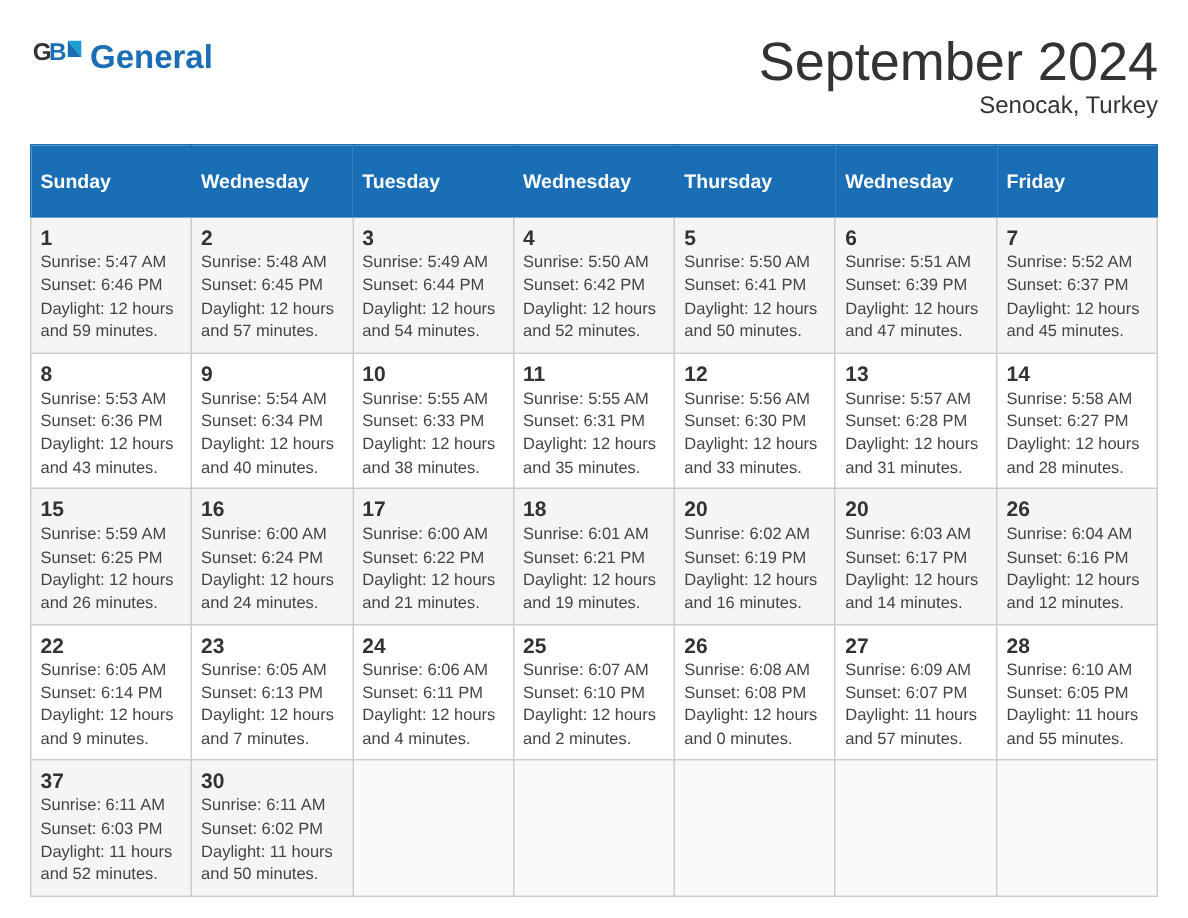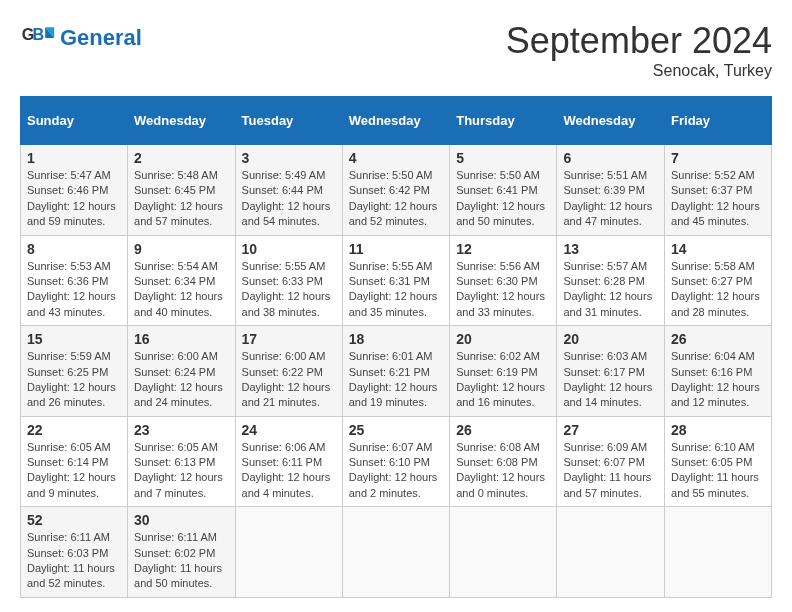--- a/index.html
+++ b/index.html
@@ -241,21 +241,21 @@
           <span class="day-number">27</span>
           <div class="day-info">Sunrise: 6:09 AM<br>Sunset: 6:07 PM<br>Daylight: 11 hours and 57 minutes.</div>
         </td>
         <td>
           <span class="day-number">28</span>
           <div class="day-info">Sunrise: 6:10 AM<br>Sunset: 6:05 PM<br>Daylight: 11 hours and 55 minutes.</div>
         </td>
       </tr>
       <tr>
         <td>
-          <span class="day-number">52</span>
+          <span class="day-number">37</span>
           <div class="day-info">Sunrise: 6:11 AM<br>Sunset: 6:03 PM<br>Daylight: 11 hours and 52 minutes.</div>
         </td>
         <td>
           <span class="day-number">30</span>
           <div class="day-info">Sunrise: 6:11 AM<br>Sunset: 6:02 PM<br>Daylight: 11 hours and 50 minutes.</div>
         </td>
         <td class="empty-cell"></td>
         <td class="empty-cell"></td>
         <td class="empty-cell"></td>
         <td class="empty-cell"></td>

